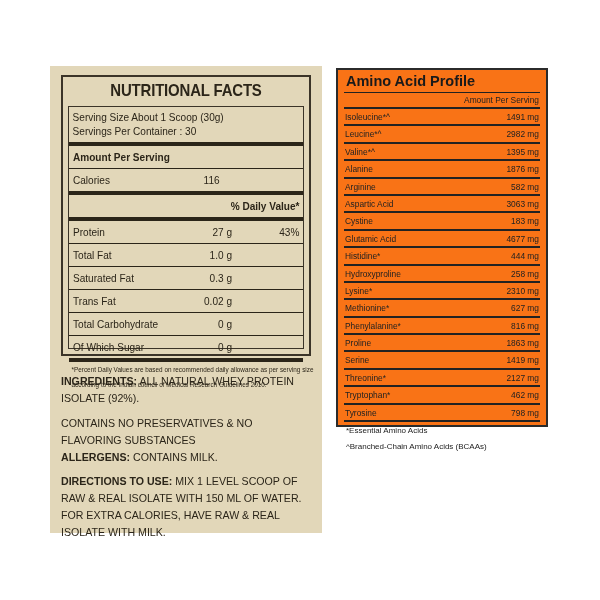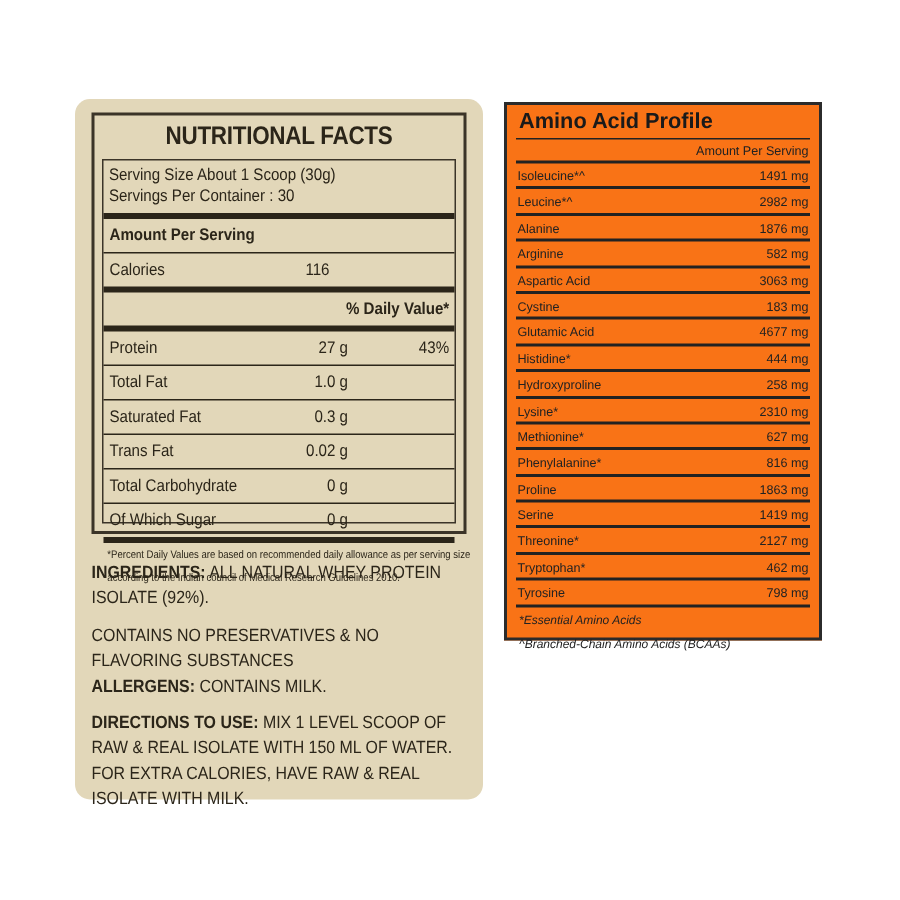--- a/index.html
+++ b/index.html
@@ -1,20 +1,20 @@
 <!DOCTYPE html>
 <html><head>
 <meta charset="utf-8">
 <style>
   html, body { margin:0; padding:0; }
   body { width:600px; height:600px; background:#ffffff; position:relative; overflow:hidden;
          font-family:"Liberation Sans", sans-serif; }
 
   
-  .panel { position:absolute; left:50px; top:66px; width:272px; height:467px; background:#e2d7b9;border-radius:10px; }
+  .panel { position:absolute; left:50px; top:66px; width:272px; height:467px; background:#e2d7b9; }
   .nf-box { position:absolute; left:11px; top:9px; width:250px; height:281px;
             border:2px solid #3b3428; box-sizing:border-box; }
   .nf-title { text-align:center; font-weight:bold; font-size:17px; color:#2b2519;
               letter-spacing:-0.2px; transform:scaleX(0.88); margin-top:3px; height:22px; line-height:22px; }
   .nf-inner { position:absolute; left:5px; right:5px; top:29px; bottom:5px;
               border:1.5px solid #3b3428; }
   .nf-line { font-size:11.2px; color:#2b2519; padding-left:4px; line-height:13.5px;
              transform:scaleX(0.9); transform-origin:left center; white-space:nowrap; }
   .thick { border-top:4px solid #2b2519; }
   .thin  { border-top:1.5px solid #2b2519; }
@@ -33,21 +33,21 @@
   
   .amino { position:absolute; left:336px; top:68px; width:212px; height:359px;
            border:2px solid #2b2b2b; box-sizing:border-box; background:#f97316; }
   .am-title { position:absolute; left:8px; top:3px; font-size:14.5px; font-weight:bold; color:#1a1a1a; }
   .am-table { position:absolute; left:6px; right:6px; top:22px; }
   .am-head { height:14px; border-top:1.5px solid #222; border-bottom:2.5px solid #222;
              text-align:right; font-size:8.4px; line-height:14px; color:#222; padding-right:1px; }
   .am-row { height:15.4px; border-bottom:2px solid #222; position:relative; font-size:8.4px; color:#222; line-height:16px; }
   .am-row .n { position:absolute; left:1px; }
   .am-row .v { position:absolute; right:1px;margin-left:32px; }
-  .am-note { font-size:8px; color:#222; line-height:17px; padding-left:2px;font-style:italic; }
+  .am-note { font-size:8px; color:#222; line-height:17px; padding-left:2px; }
 </style>
 </head>
 <body>
 
 <div class="panel">
   <div class="nf-box">
     <div class="nf-title">NUTRITIONAL FACTS</div>
     <div class="nf-inner">
       <div style="height:4px"></div>
       <div class="nf-line">Serving Size About 1 Scoop (30g)</div>
@@ -113,20 +113,24 @@
     <div class="am-head">Amount Per Serving</div>
     <div class="am-row">
         <span class="n">Isoleucine*^</span>
         <span class="v">1491 mg</span>
       </div>
     <div class="am-row">
         <span class="n">Leucine*^</span>
         <span class="v">2982 mg</span>
       </div>
     <div class="am-row">
+        <span class="n">Valine*^</span>
+        <span class="v">1395 mg</span>
+      </div>
+    <div class="am-row">
         <span class="n">Alanine</span>
         <span class="v">1876 mg</span>
       </div>
     <div class="am-row">
         <span class="n">Arginine</span>
         <span class="v">582 mg</span>
       </div>
     <div class="am-row">
         <span class="n">Aspartic Acid</span>
         <span class="v">3063 mg</span>

